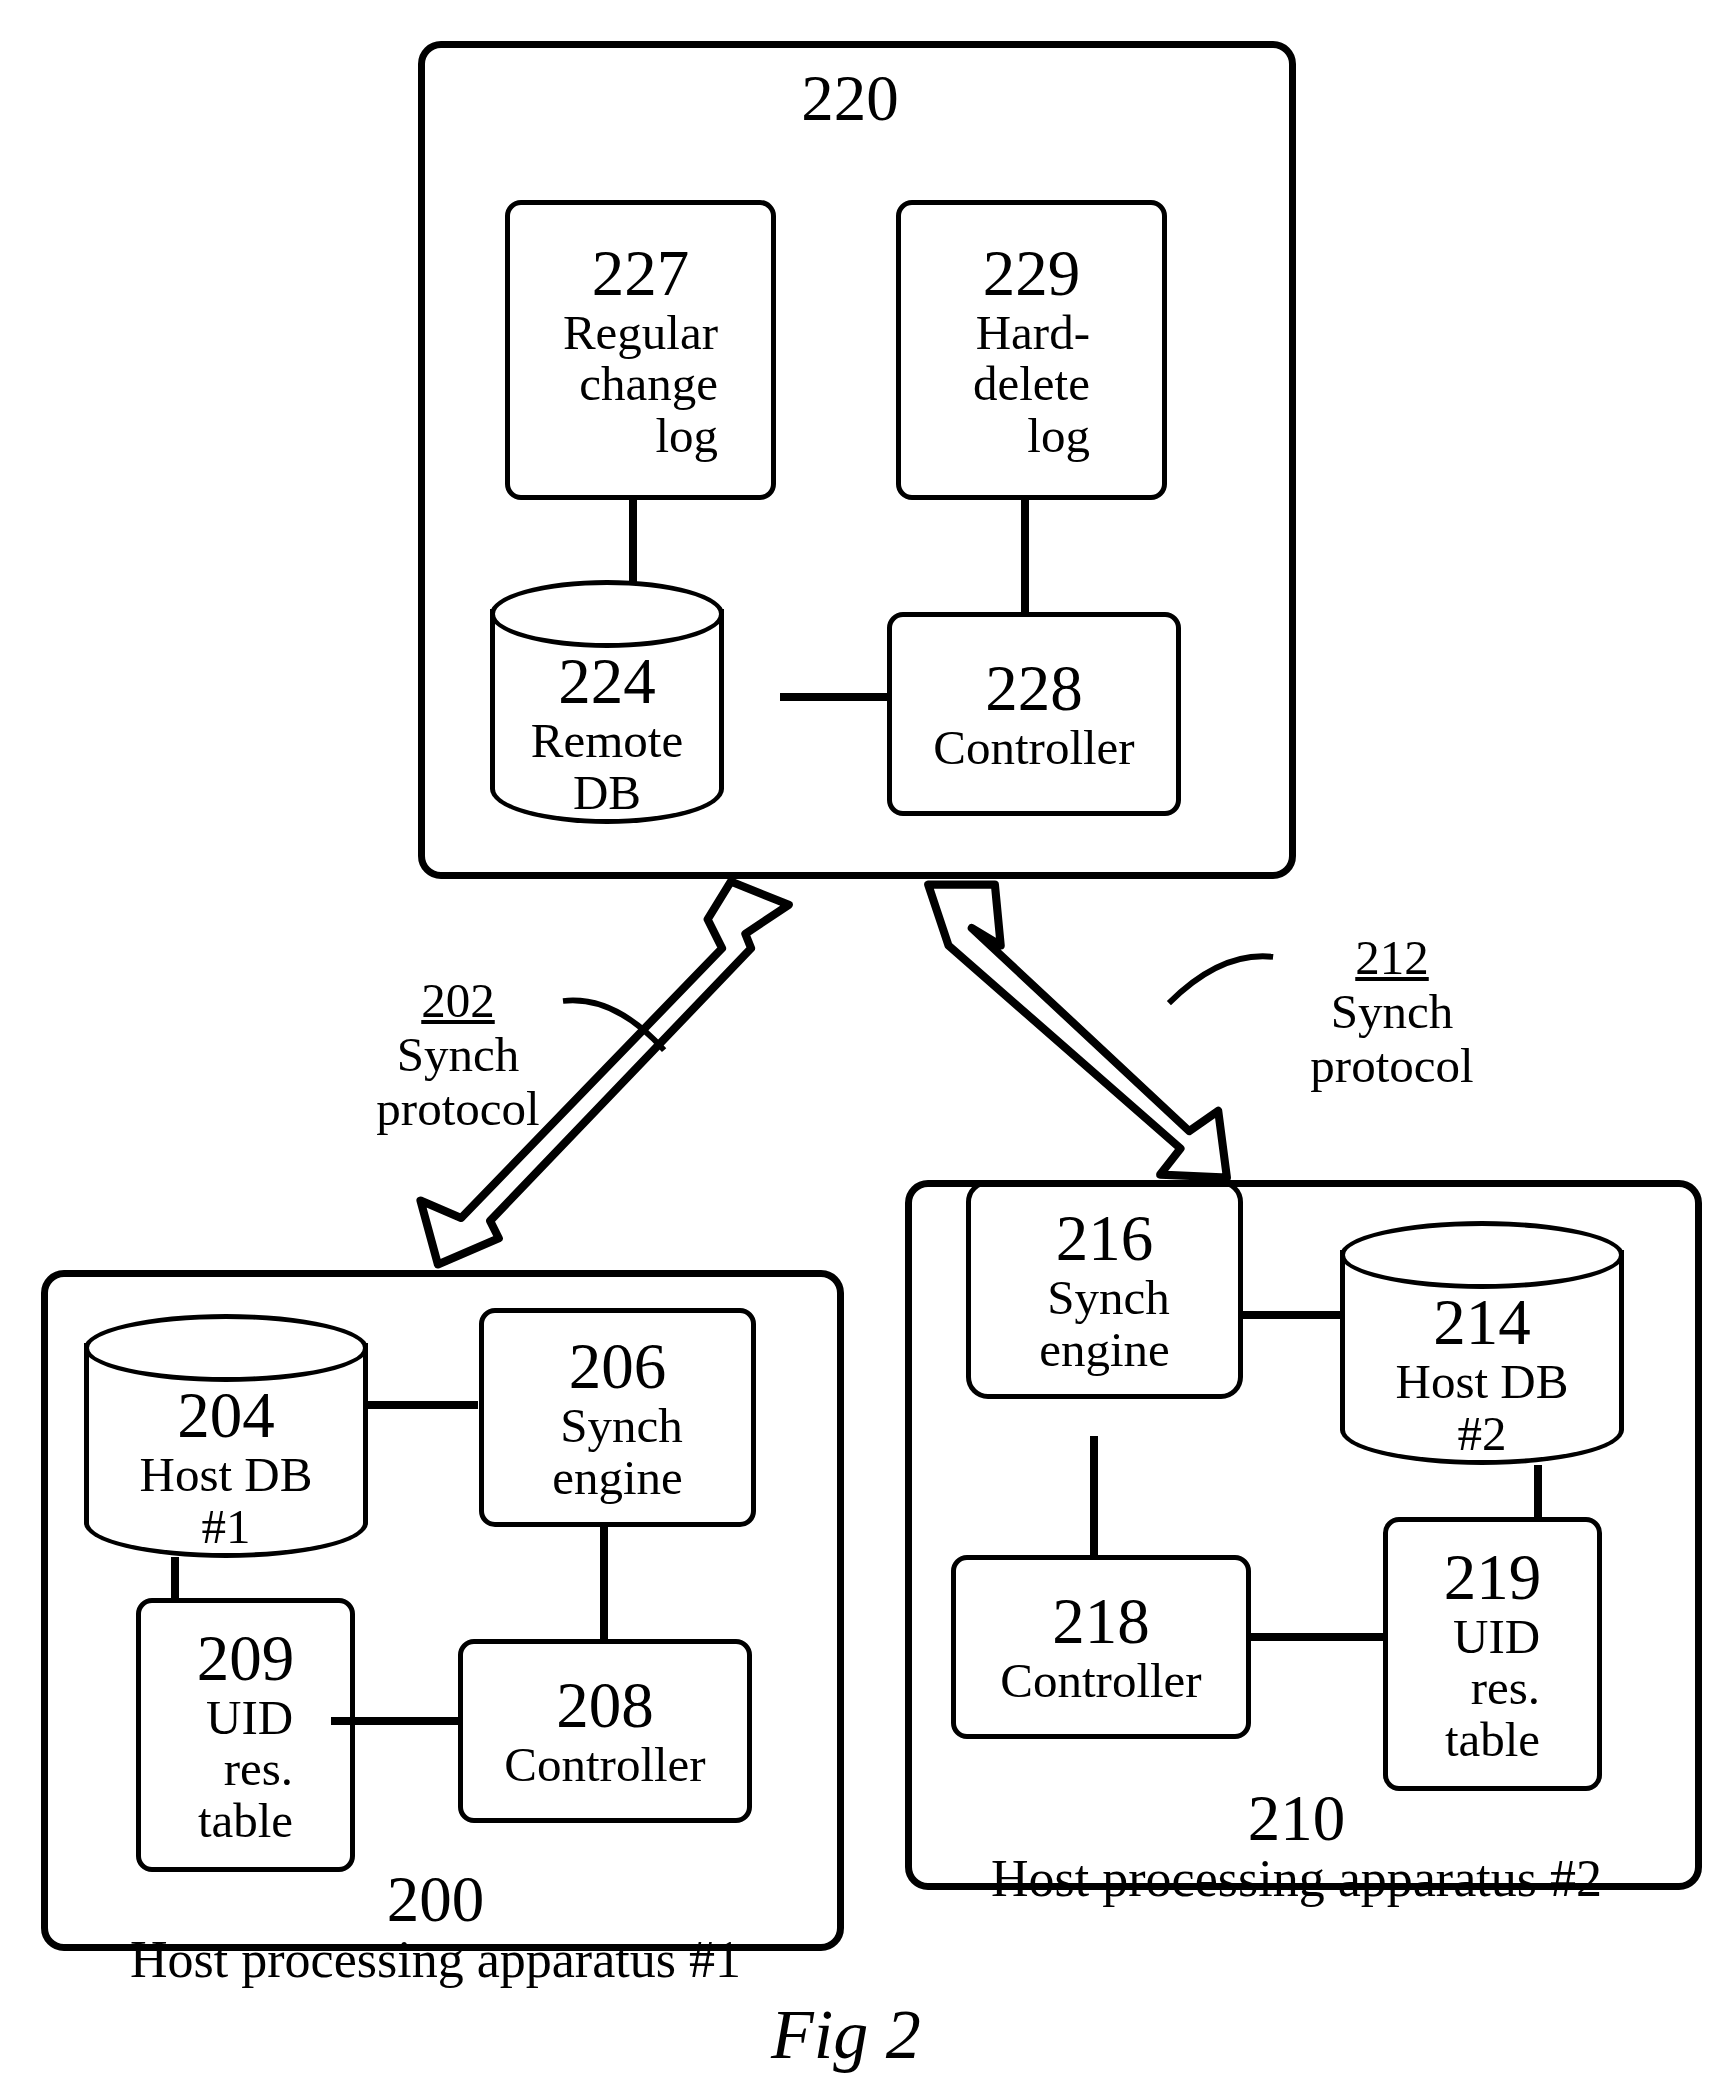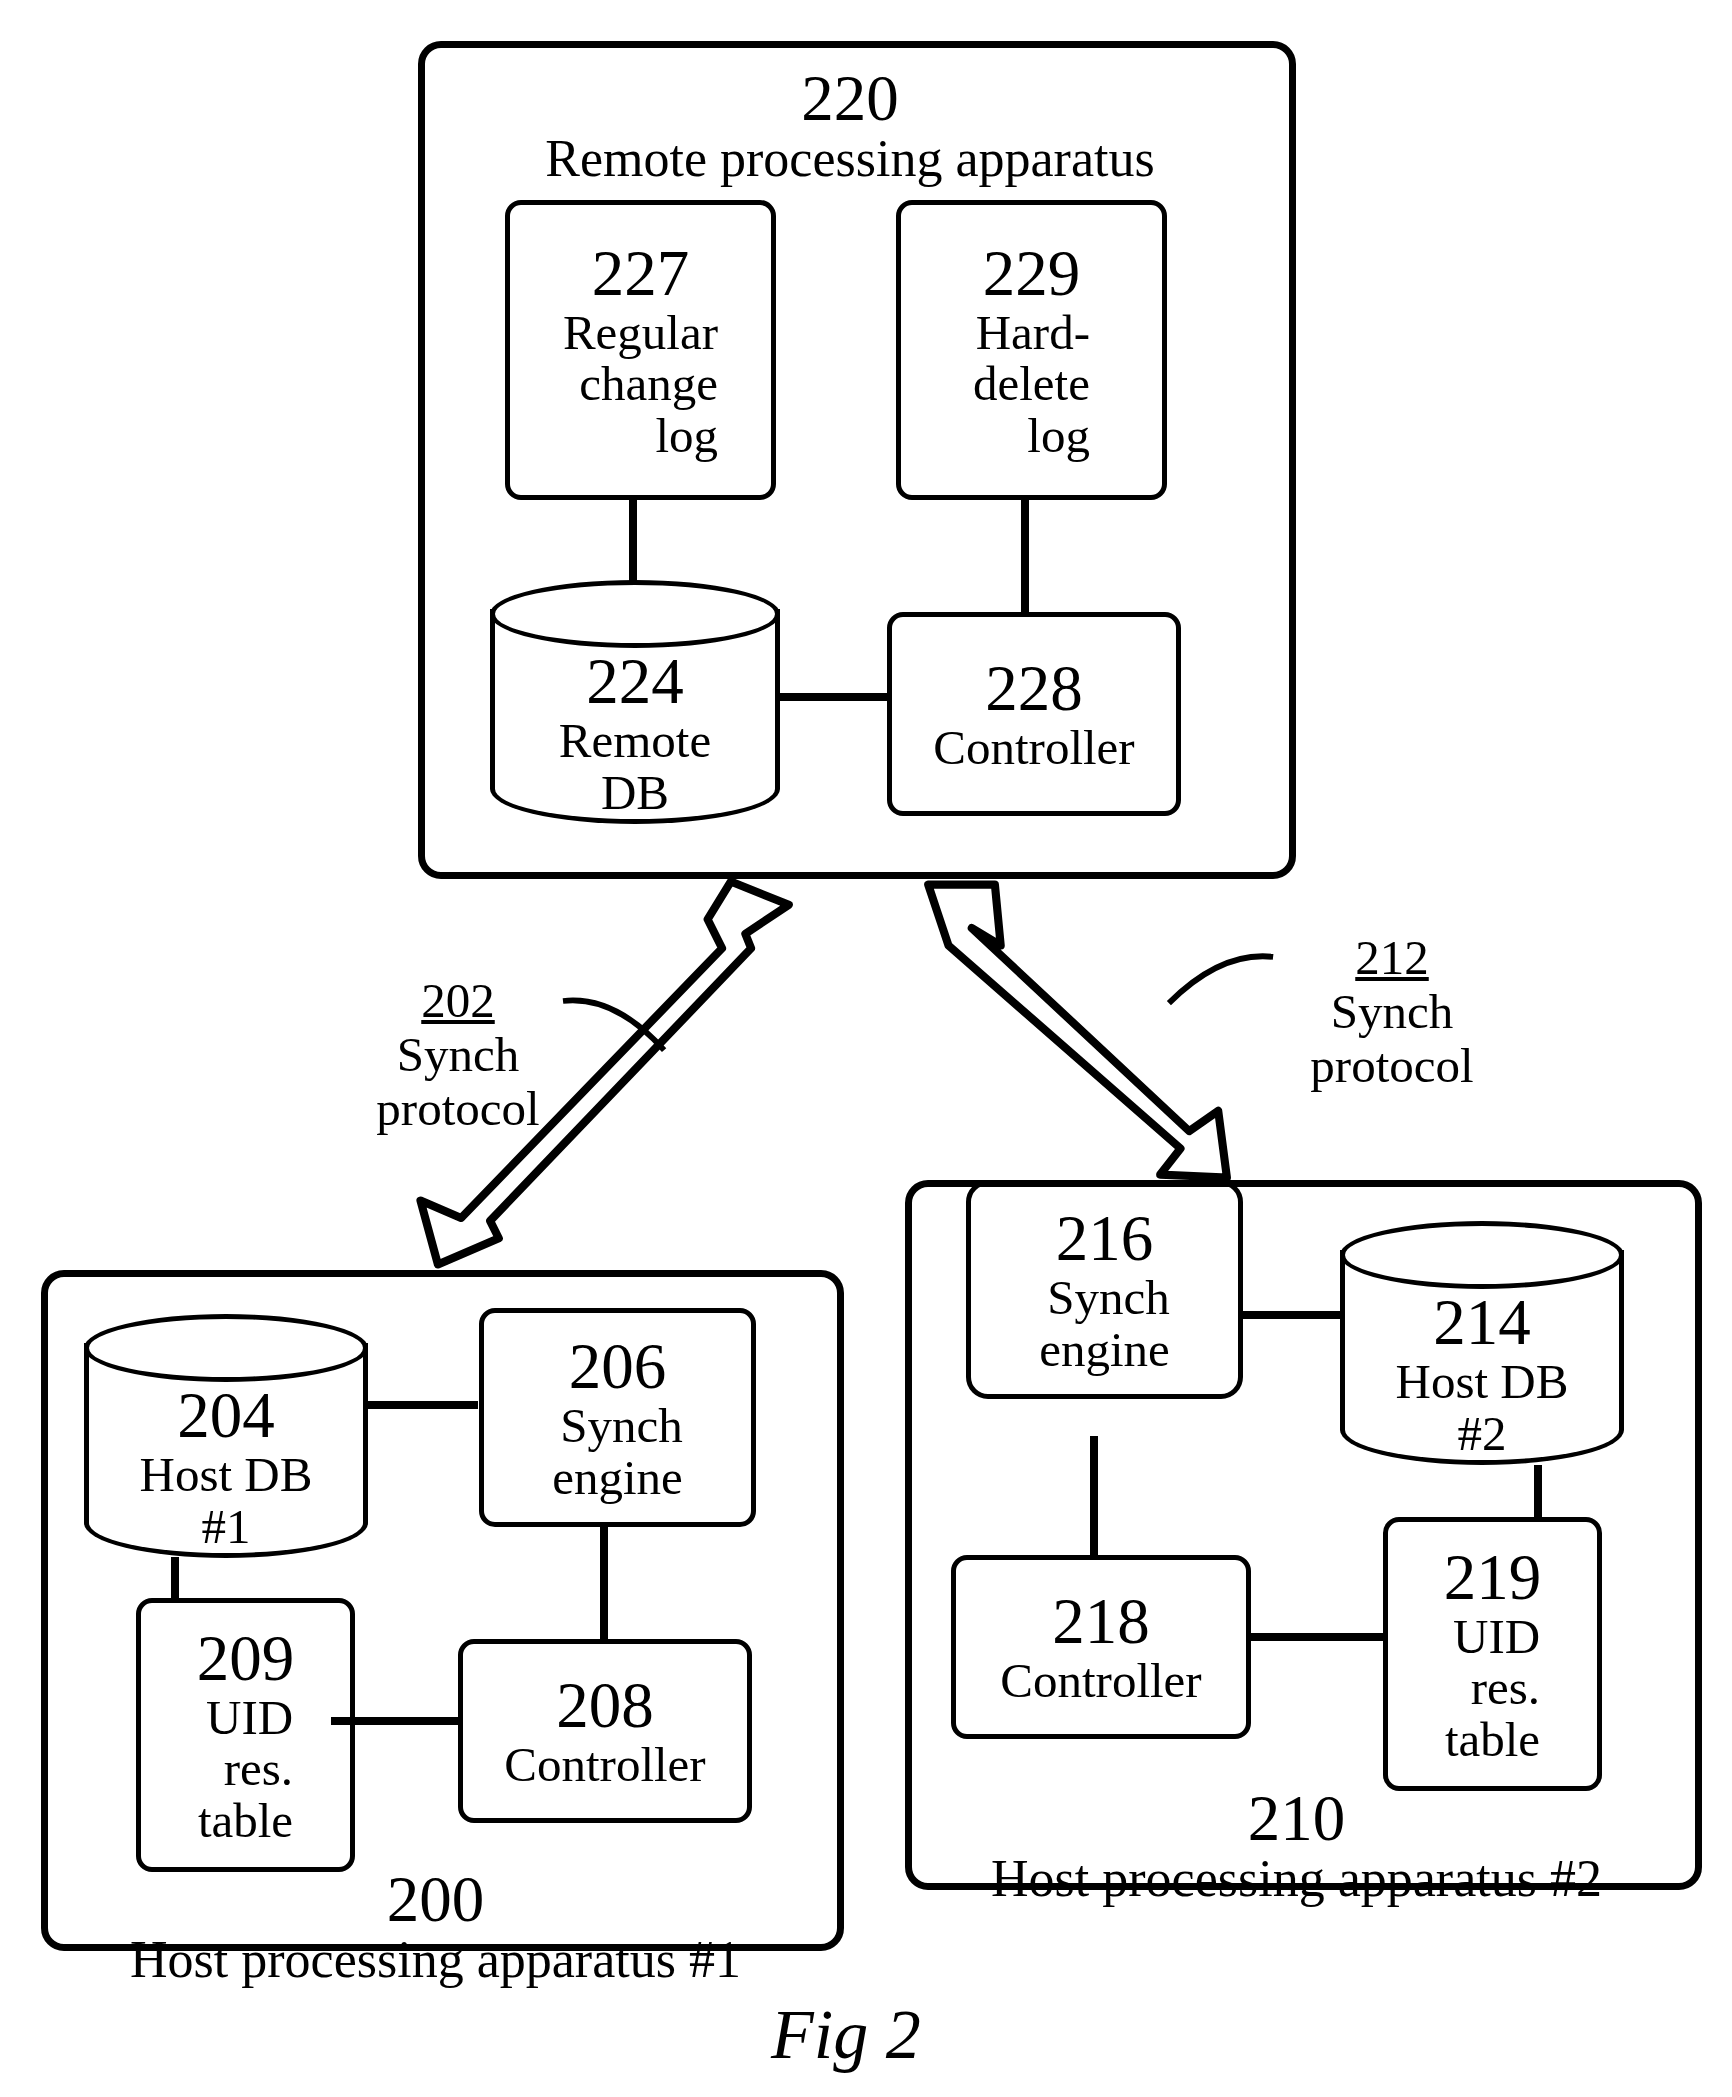--- a/index.html
+++ b/index.html
@@ -28,34 +28,33 @@
   svg{position:absolute;overflow:visible;}
 </style>
 </head>
 <body>
 
 <div class="stage">
 
   <div class="frame" style="left:418px;top:41px;width:864px;height:824px;"></div>
   <div class="title" style="left:418px;top:64px;width:864px;">
     <span class="ref">220</span><br>
-    <span>Remote processing apparatus</span>
   </div>
 
   <div class="box" style="left:505px;top:200px;width:261px;height:290px;">
     <span class="ref">227</span>
     <span class="lbl">Regular<br>change<br>log</span>
   </div>
 
   <div class="box" style="left:896px;top:200px;width:261px;height:290px;">
     <span class="ref">229</span>
     <span class="lbl">Hard-<br>delete<br>log</span>
   </div>
 
-  <div class="db" style="left:490px;top:580px;width:290px;height:244px;">
+  <div class="db" style="left:490px;top:580px;width:234px;height:244px;">
     <div class="body" style="top:29px;bottom:0;"></div>
     <div class="top" style="top:0;"></div>
     <div class="txt" style="top:67px;">
       <span class="ref">224</span><br>
       <span class="lbl">Remote<br>DB</span>
     </div>
   </div>
 
   <div class="box" style="left:887px;top:612px;width:284px;height:194px;">
     <span class="ref">228</span>

